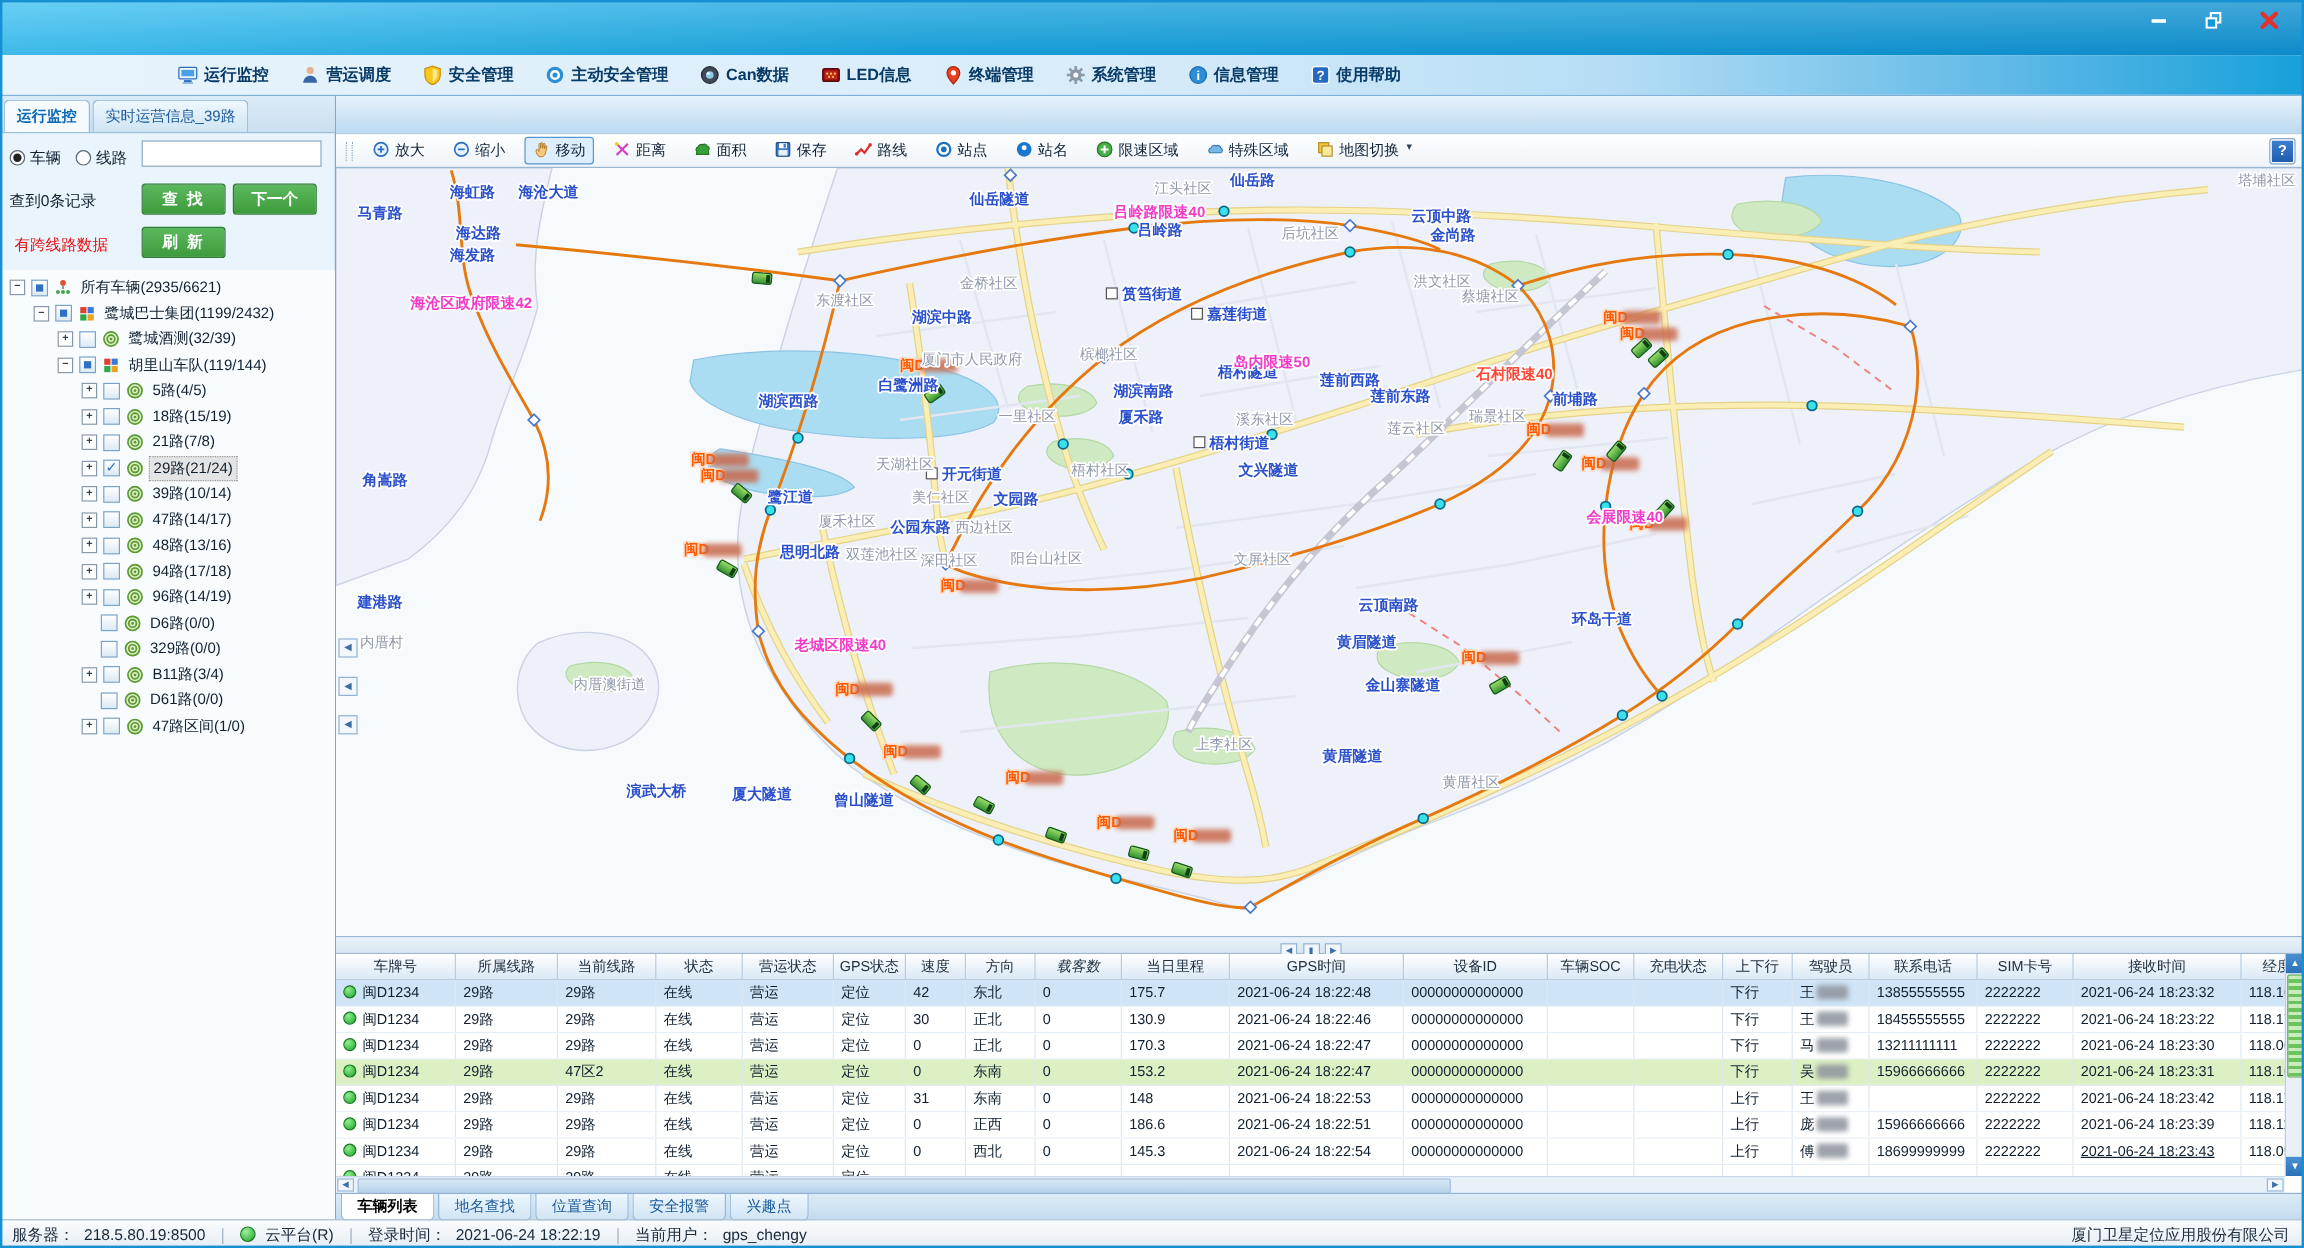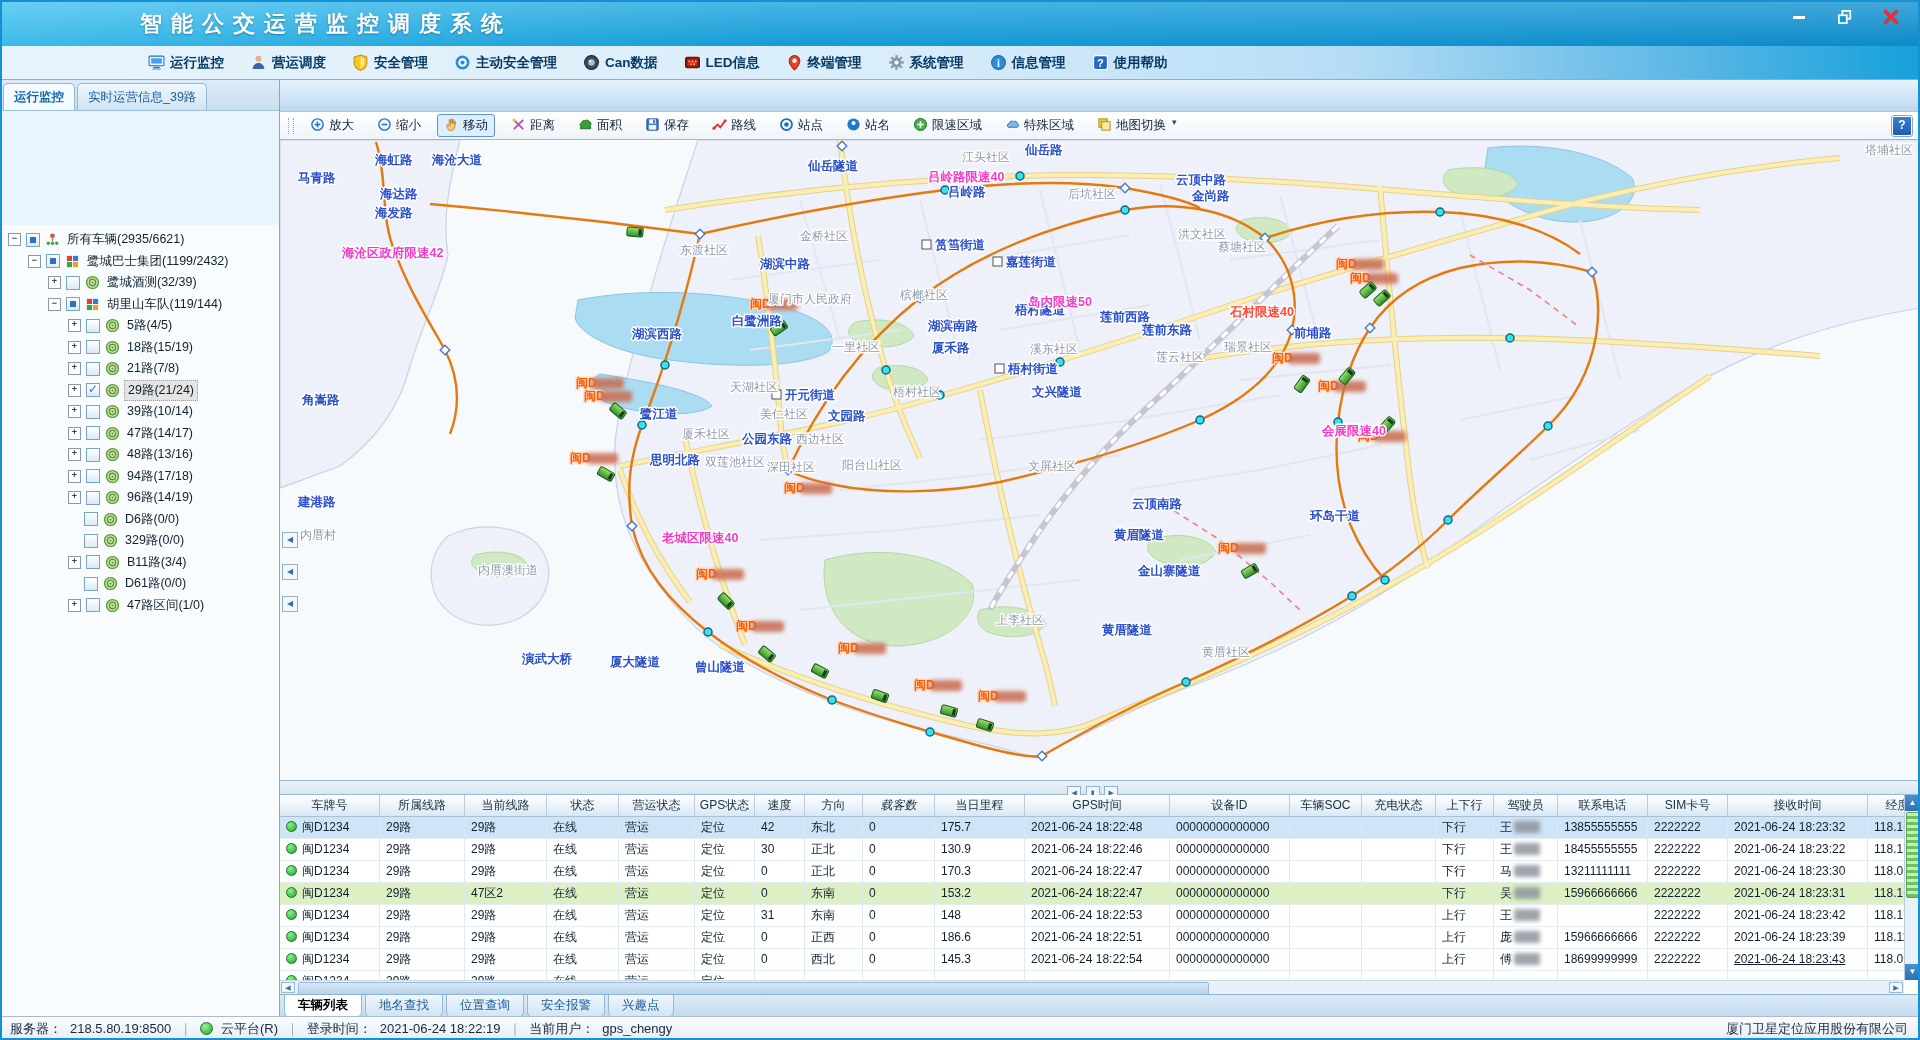--- a/index.html
+++ b/index.html
@@ -136,21 +136,20 @@
   .sdot{width:11px;height:11px;border-radius:50%;display:inline-block;border:1px solid #157a1e;
     background:radial-gradient(circle at 35% 30%,#9df09d,#1fa32a);}
   #company{position:absolute;right:12px;color:#203040;}
 </style>
 </head>
 <body>
 
 <div id="frame"></div>
 
 <div id="titlebar">
-  <div id="app-title">智能公交运营监控调度系统</div>
   <div id="win-controls">
     <span class="wbtn">
       <svg width="16" height="14" viewBox="0 0 16 14">
           <rect x="2" y="6" width="12" height="3" fill="#fff"></rect>
         </svg>
     </span>
     <span class="wbtn">
       <svg width="16" height="14" viewBox="0 0 16 16">
           <rect x="5" y="1" width="9" height="9" fill="none" stroke="#fff" stroke-width="2"></rect>
           <rect x="1" y="6" width="9" height="9" fill="#1198d6" stroke="#fff" stroke-width="2"></rect>
@@ -274,20 +273,32 @@
       </span>
       <span>使用帮助</span>
     </div>
   </div>
 
 <div id="leftpanel">
   <div id="ltabs">
       <div class="ltab active">运行监控</div>
       <div class="ltab">实时运营信息_39路</div>
     </div>
+  <div id="searchbox">
+    <div id="radio-row">
+      <label><span class="rdo on"></span><span>车辆</span></label>
+      <label><span class="rdo"></span><span>线路</span></label>
+    </div>
+    <input id="searchinput" value="" style="">
+    <span id="result-text">查到0条记录</span>
+    <button class="gbtn" id="find-btn">查 找</button>
+    <button class="gbtn" id="next-btn">下一个</button>
+    <span id="crossline-text">有跨线路数据</span>
+    <button class="gbtn" id="refresh-btn">刷 新</button>
+  </div>
   <div id="tree">
       <div class="trow" style="padding-left: 8px;">
         <span class="texp">−</span>
         <span class="tchk partial"></span>
         <span class="ticon">
           <svg viewBox="0 0 16 16">
             <circle cx="8" cy="4" r="2.5" fill="#e05030"></circle>
             <rect x="7.2" y="6.5" width="1.6" height="3" fill="#888"></rect>
             <circle cx="3.5" cy="12" r="1.8" fill="#48a048"></circle>
             <circle cx="8" cy="12" r="1.8" fill="#48a048"></circle>

